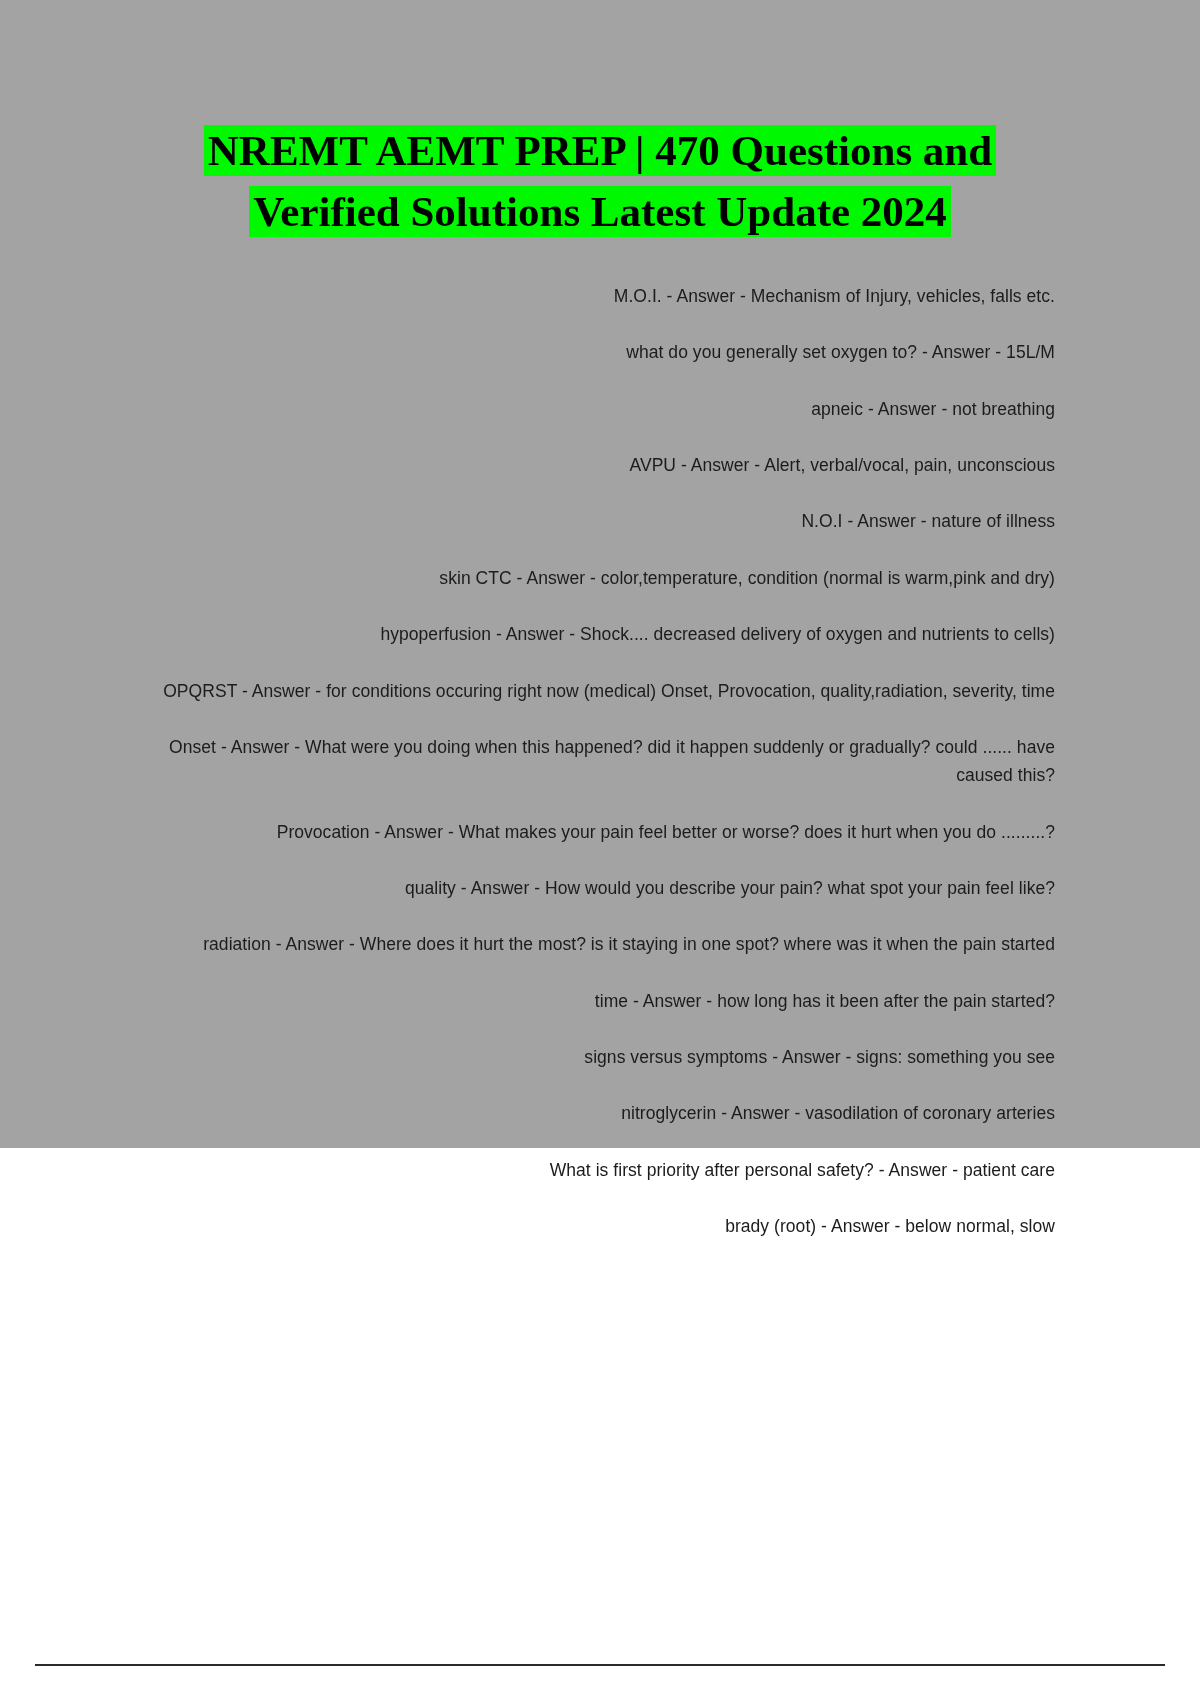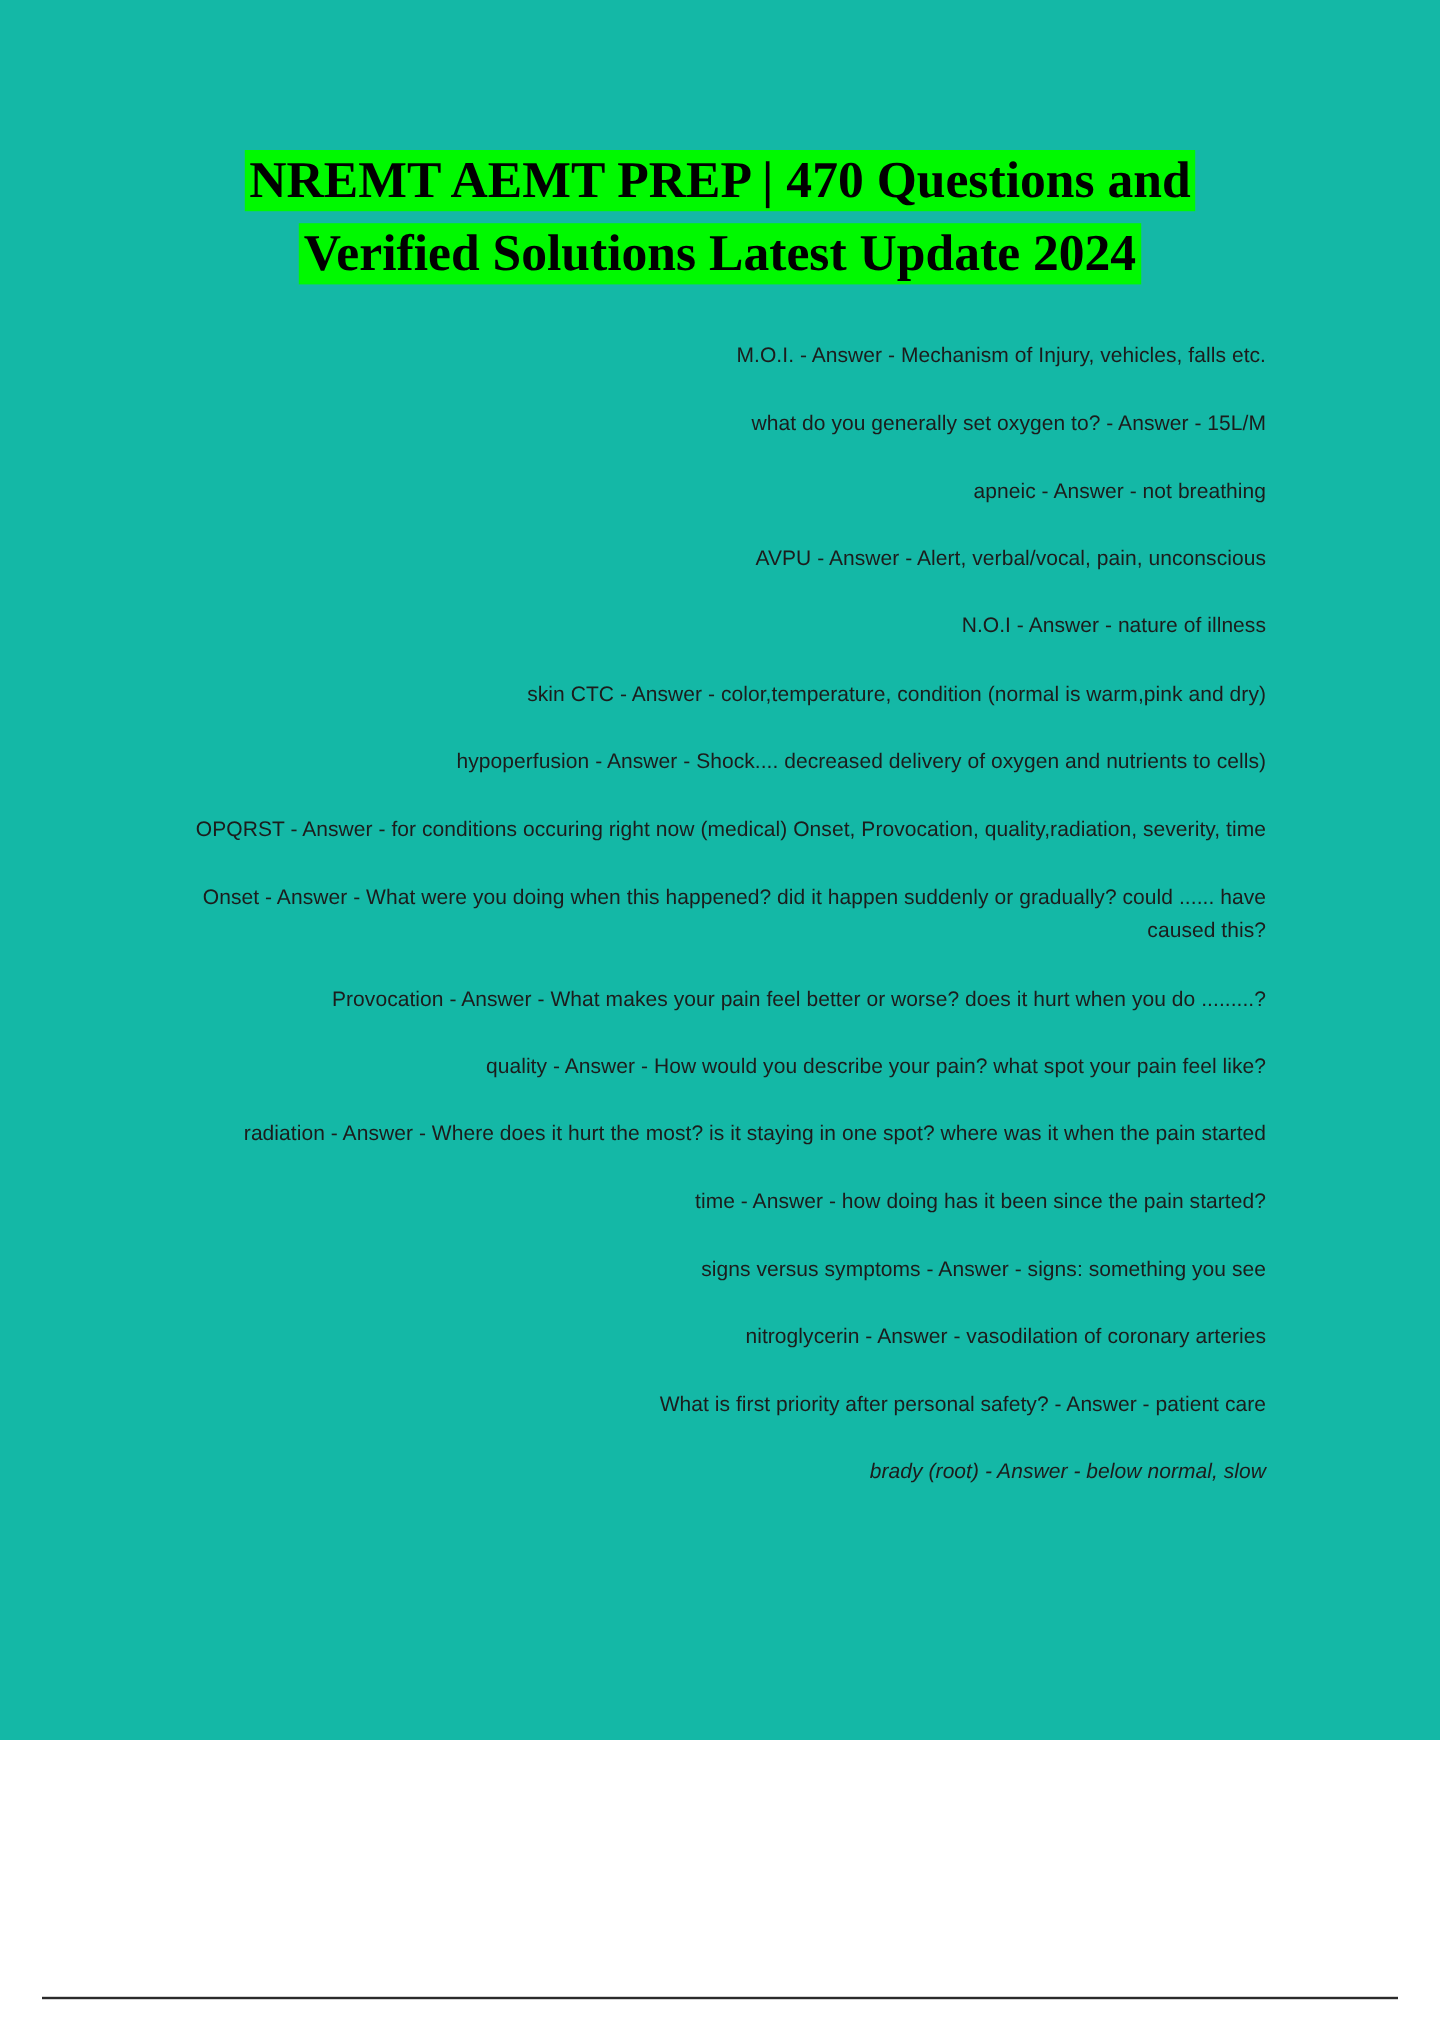--- a/index.html
+++ b/index.html
@@ -17,22 +17,22 @@
     position: relative;
     width: 1200px;
     height: 1700px;
     background: #ffffff;
   }
   .doc-body {
     position: absolute;
     left: 0;
     top: 0;
     width: 1200px;
-    height: 1450px;
-    background: #14b8a6;
+    height: 1148px;
+    background: #a3a3a3;
     box-sizing: border-box;
   }
   .doc-inner {
     position: absolute;
     left: 145px;
     top: 120px;
     width: 910px;
   }
   .title-block {
     margin: 0 0 40px 0;
@@ -59,21 +59,20 @@
   .qa-item {
     font-size: 17.5px;
     line-height: 1.62;
     color: #1c1c1c;
     margin: 0 0 28px 0;
     letter-spacing: 0.05px;
     text-align: right;
   }
   .qa-item:last-child {
     margin-bottom: 10px;
-    font-style: italic;
   }
   .footer-rule {
     position: absolute;
     left: 35px;
     top: 1664px;
     width: 1130px;
     height: 2px;
     background: #2b2b2b;
   }
   .white-strip {
@@ -103,21 +102,21 @@
         <p class="qa-item">apneic - Answer - not breathing</p>
         <p class="qa-item">AVPU - Answer - Alert, verbal/vocal, pain, unconscious</p>
         <p class="qa-item">N.O.I - Answer - nature of illness</p>
         <p class="qa-item">skin CTC - Answer - color,temperature, condition (normal is warm,pink and dry)</p>
         <p class="qa-item">hypoperfusion - Answer - Shock.... decreased delivery of oxygen and nutrients to cells)</p>
         <p class="qa-item">OPQRST - Answer - for conditions occuring right now (medical) Onset, Provocation, quality,radiation, severity, time</p>
         <p class="qa-item">Onset - Answer - What were you doing when this happened? did it happen suddenly or gradually? could ...... have caused this?</p>
         <p class="qa-item">Provocation - Answer - What makes your pain feel better or worse? does it hurt when you do .........?</p>
         <p class="qa-item">quality - Answer - How would you describe your pain? what spot your pain feel like?</p>
         <p class="qa-item">radiation - Answer - Where does it hurt the most? is it staying in one spot? where was it when the pain started</p>
-        <p class="qa-item">time - Answer - how doing has it been since the pain started?</p>
+        <p class="qa-item">time - Answer - how long has it been after the pain started?</p>
         <p class="qa-item">signs versus symptoms - Answer - signs: something you see</p>
         <p class="qa-item">nitroglycerin - Answer - vasodilation of coronary arteries</p>
         <p class="qa-item">What is first priority after personal safety? - Answer - patient care</p>
         <p class="qa-item">brady (root) - Answer - below normal, slow</p>
       </div>
 
     </div>
   </div>
 
   <div class="white-strip"></div>

